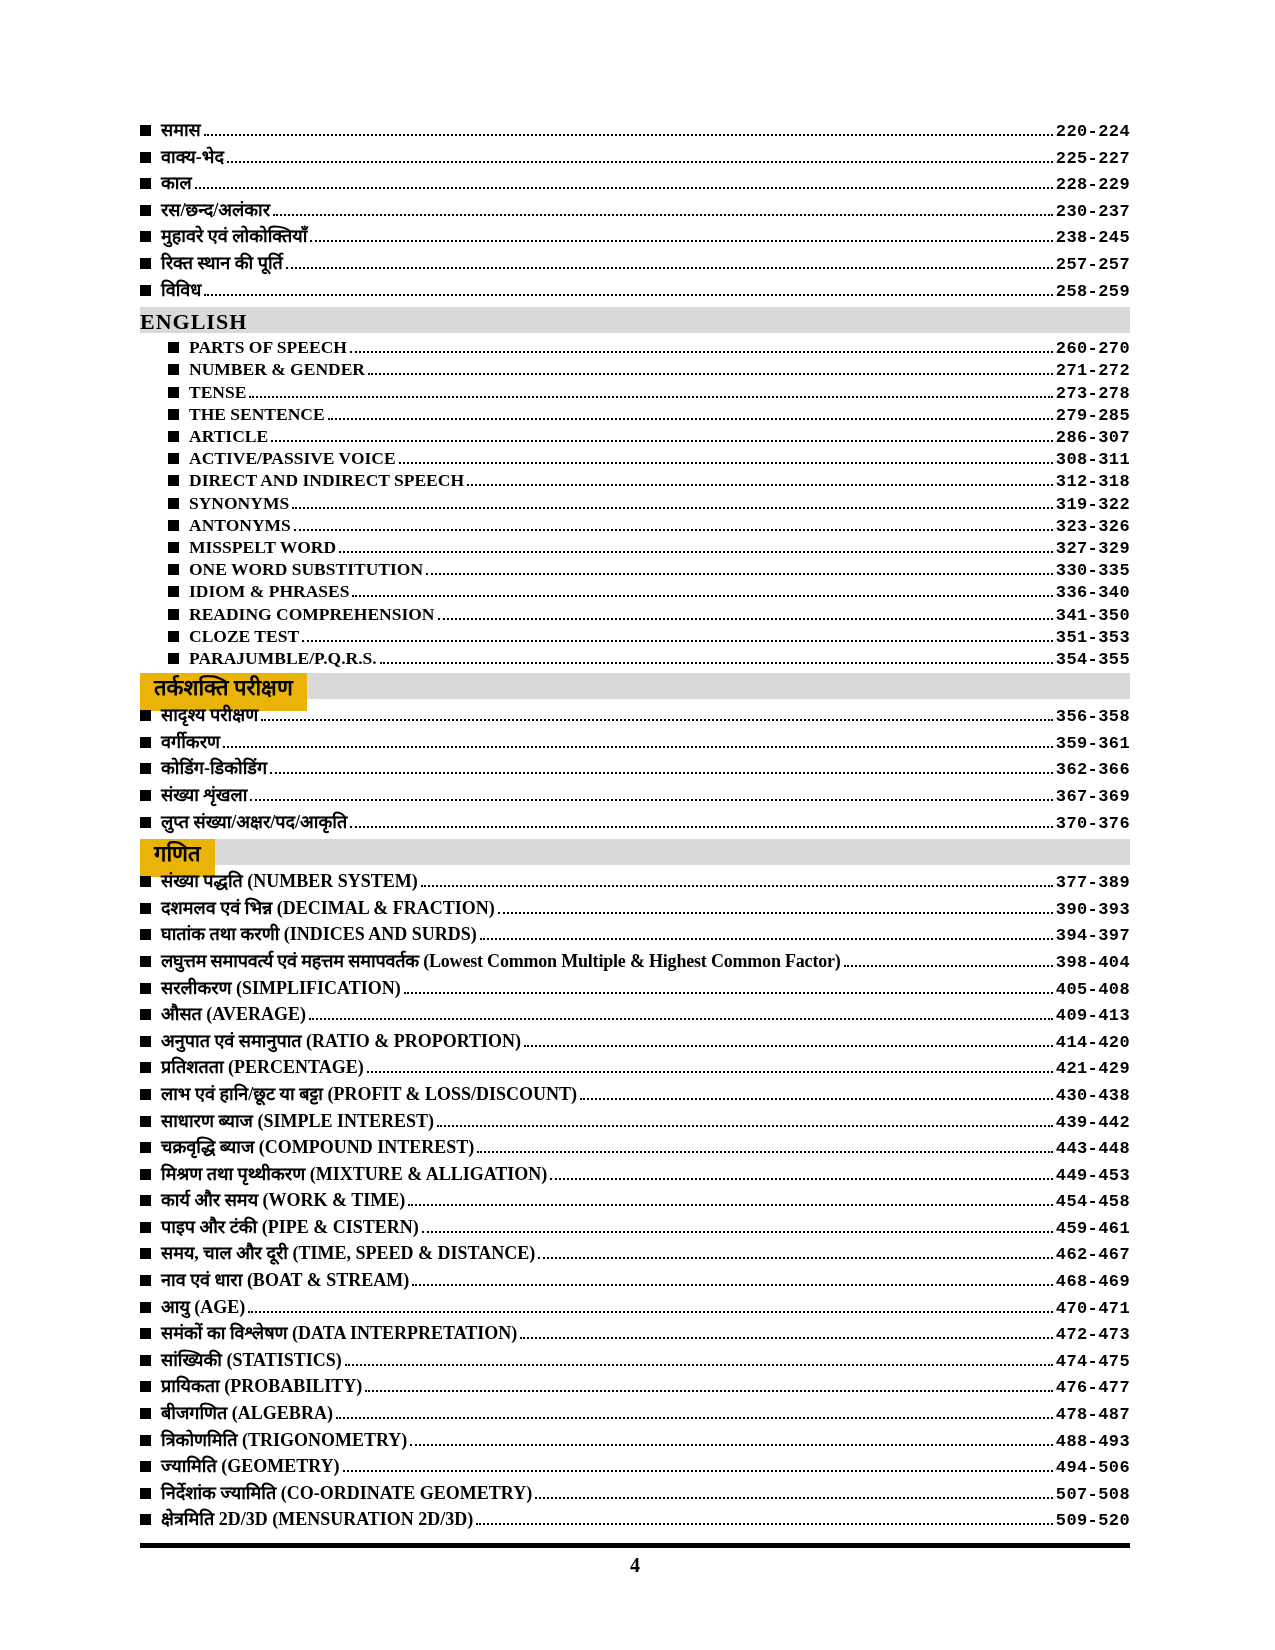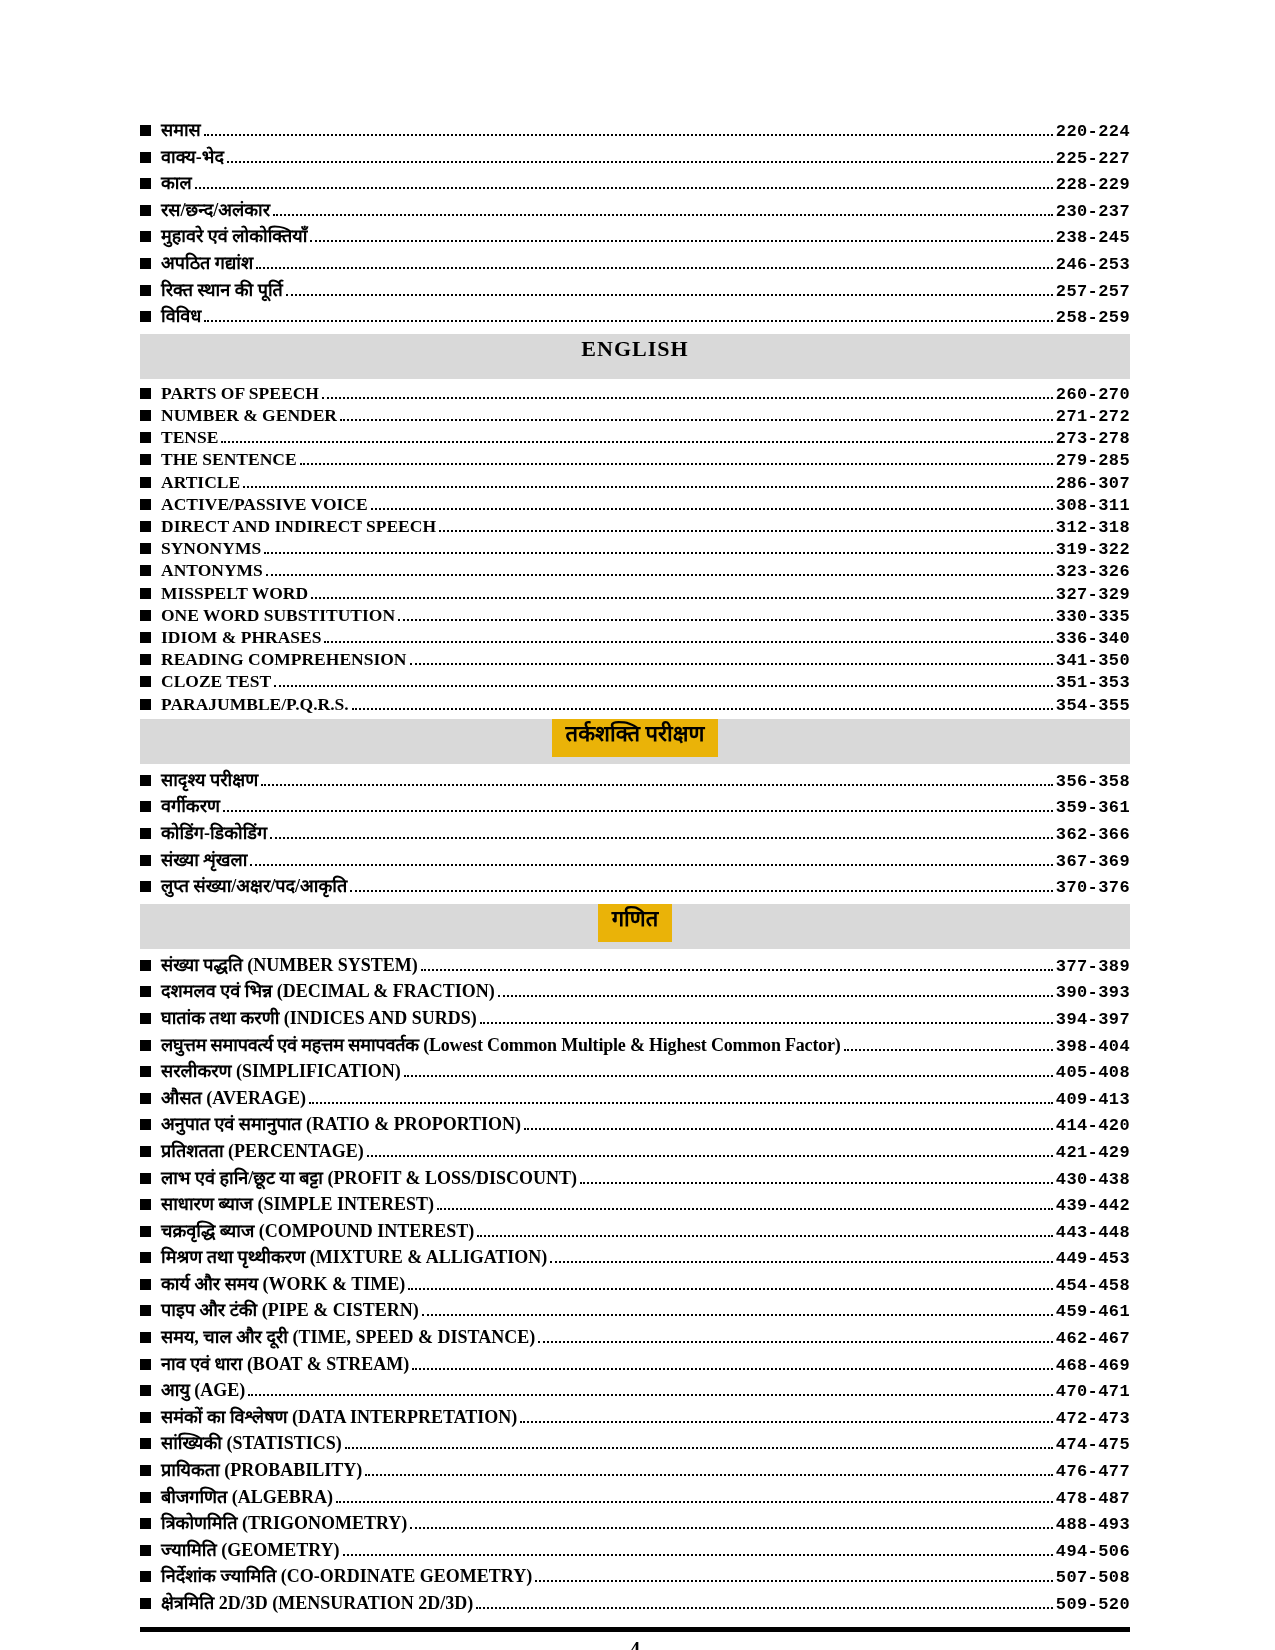--- a/index.html
+++ b/index.html
@@ -10,41 +10,41 @@
     font-family: "Liberation Serif", serif;
     color: #000;
     overflow: hidden;
   }
   .page { position: absolute; inset: 0; background: #fff; }
   .content { padding: 118px 145px 0 140px; }
 
   
   .row { display: flex; align-items: baseline; font-weight: bold; }
   .row.dev { line-height: 24.6px; font-size: 18px; text-align: center; }
-  .row.lat { line-height: 21.2px; font-size: 17.5px; }
+  .row.lat { line-height: 21.2px; font-size: 17.5px; margin-left: 28px; }
   .row.condensed .label { font-size: 18px; letter-spacing: -0.2px; }
 
   .bullet {
     width: 11px; height: 11px; background: #000;
     flex: 0 0 11px; margin-right: 10px;
   }
   .label { white-space: nowrap; }
   .leader {
     flex: 1 1 auto; min-width: 14px;
     height: 3px; border-bottom: 2.5px dotted #000;
     margin: 0 3px;
   }
   .pages {
     font-size: 17px; letter-spacing: 0.4px; white-space: nowrap; font-family: Liberation Mono, monospace;
   }
 
   
   .band {
-    height: 45px; background: #d9d9d9;
-    text-align: center; margin: 3px 0 4px;
+    height: 26px; background: #d9d9d9;
+    text-align: left; margin: 3px 0 4px;
     line-height: 30px;
   }
   .band .hdr { font-weight: bold; font-size: 22px; letter-spacing: 1px; }
   .band.hindi .hdr {
     display: inline-block; height: 38px; line-height: 30px;
     background: #eab308; padding: 0 14px; letter-spacing: 0;
   }
 
   
   .rule { height: 5px; background: #000; margin-top: 9px; }
@@ -80,26 +80,20 @@
           <span class="bullet"></span>
           <span class="label">रस/छन्द/अलंकार</span>
           <span class="leader"></span>
           <span class="pages">230-237</span>
         </div>
         <div class="row dev">
           <span class="bullet"></span>
           <span class="label">मुहावरे एवं लोकोक्तियाँ</span>
           <span class="leader"></span>
           <span class="pages">238-245</span>
-        </div>
-        <div class="row dev">
-          <span class="bullet"></span>
-          <span class="label">अपठित गद्यांश</span>
-          <span class="leader"></span>
-          <span class="pages">246-253</span>
         </div>
         <div class="row dev">
           <span class="bullet"></span>
           <span class="label">रिक्त स्थान की पूर्ति</span>
           <span class="leader"></span>
           <span class="pages">257-257</span>
         </div>
         <div class="row dev">
           <span class="bullet"></span>
           <span class="label">विविध</span>

